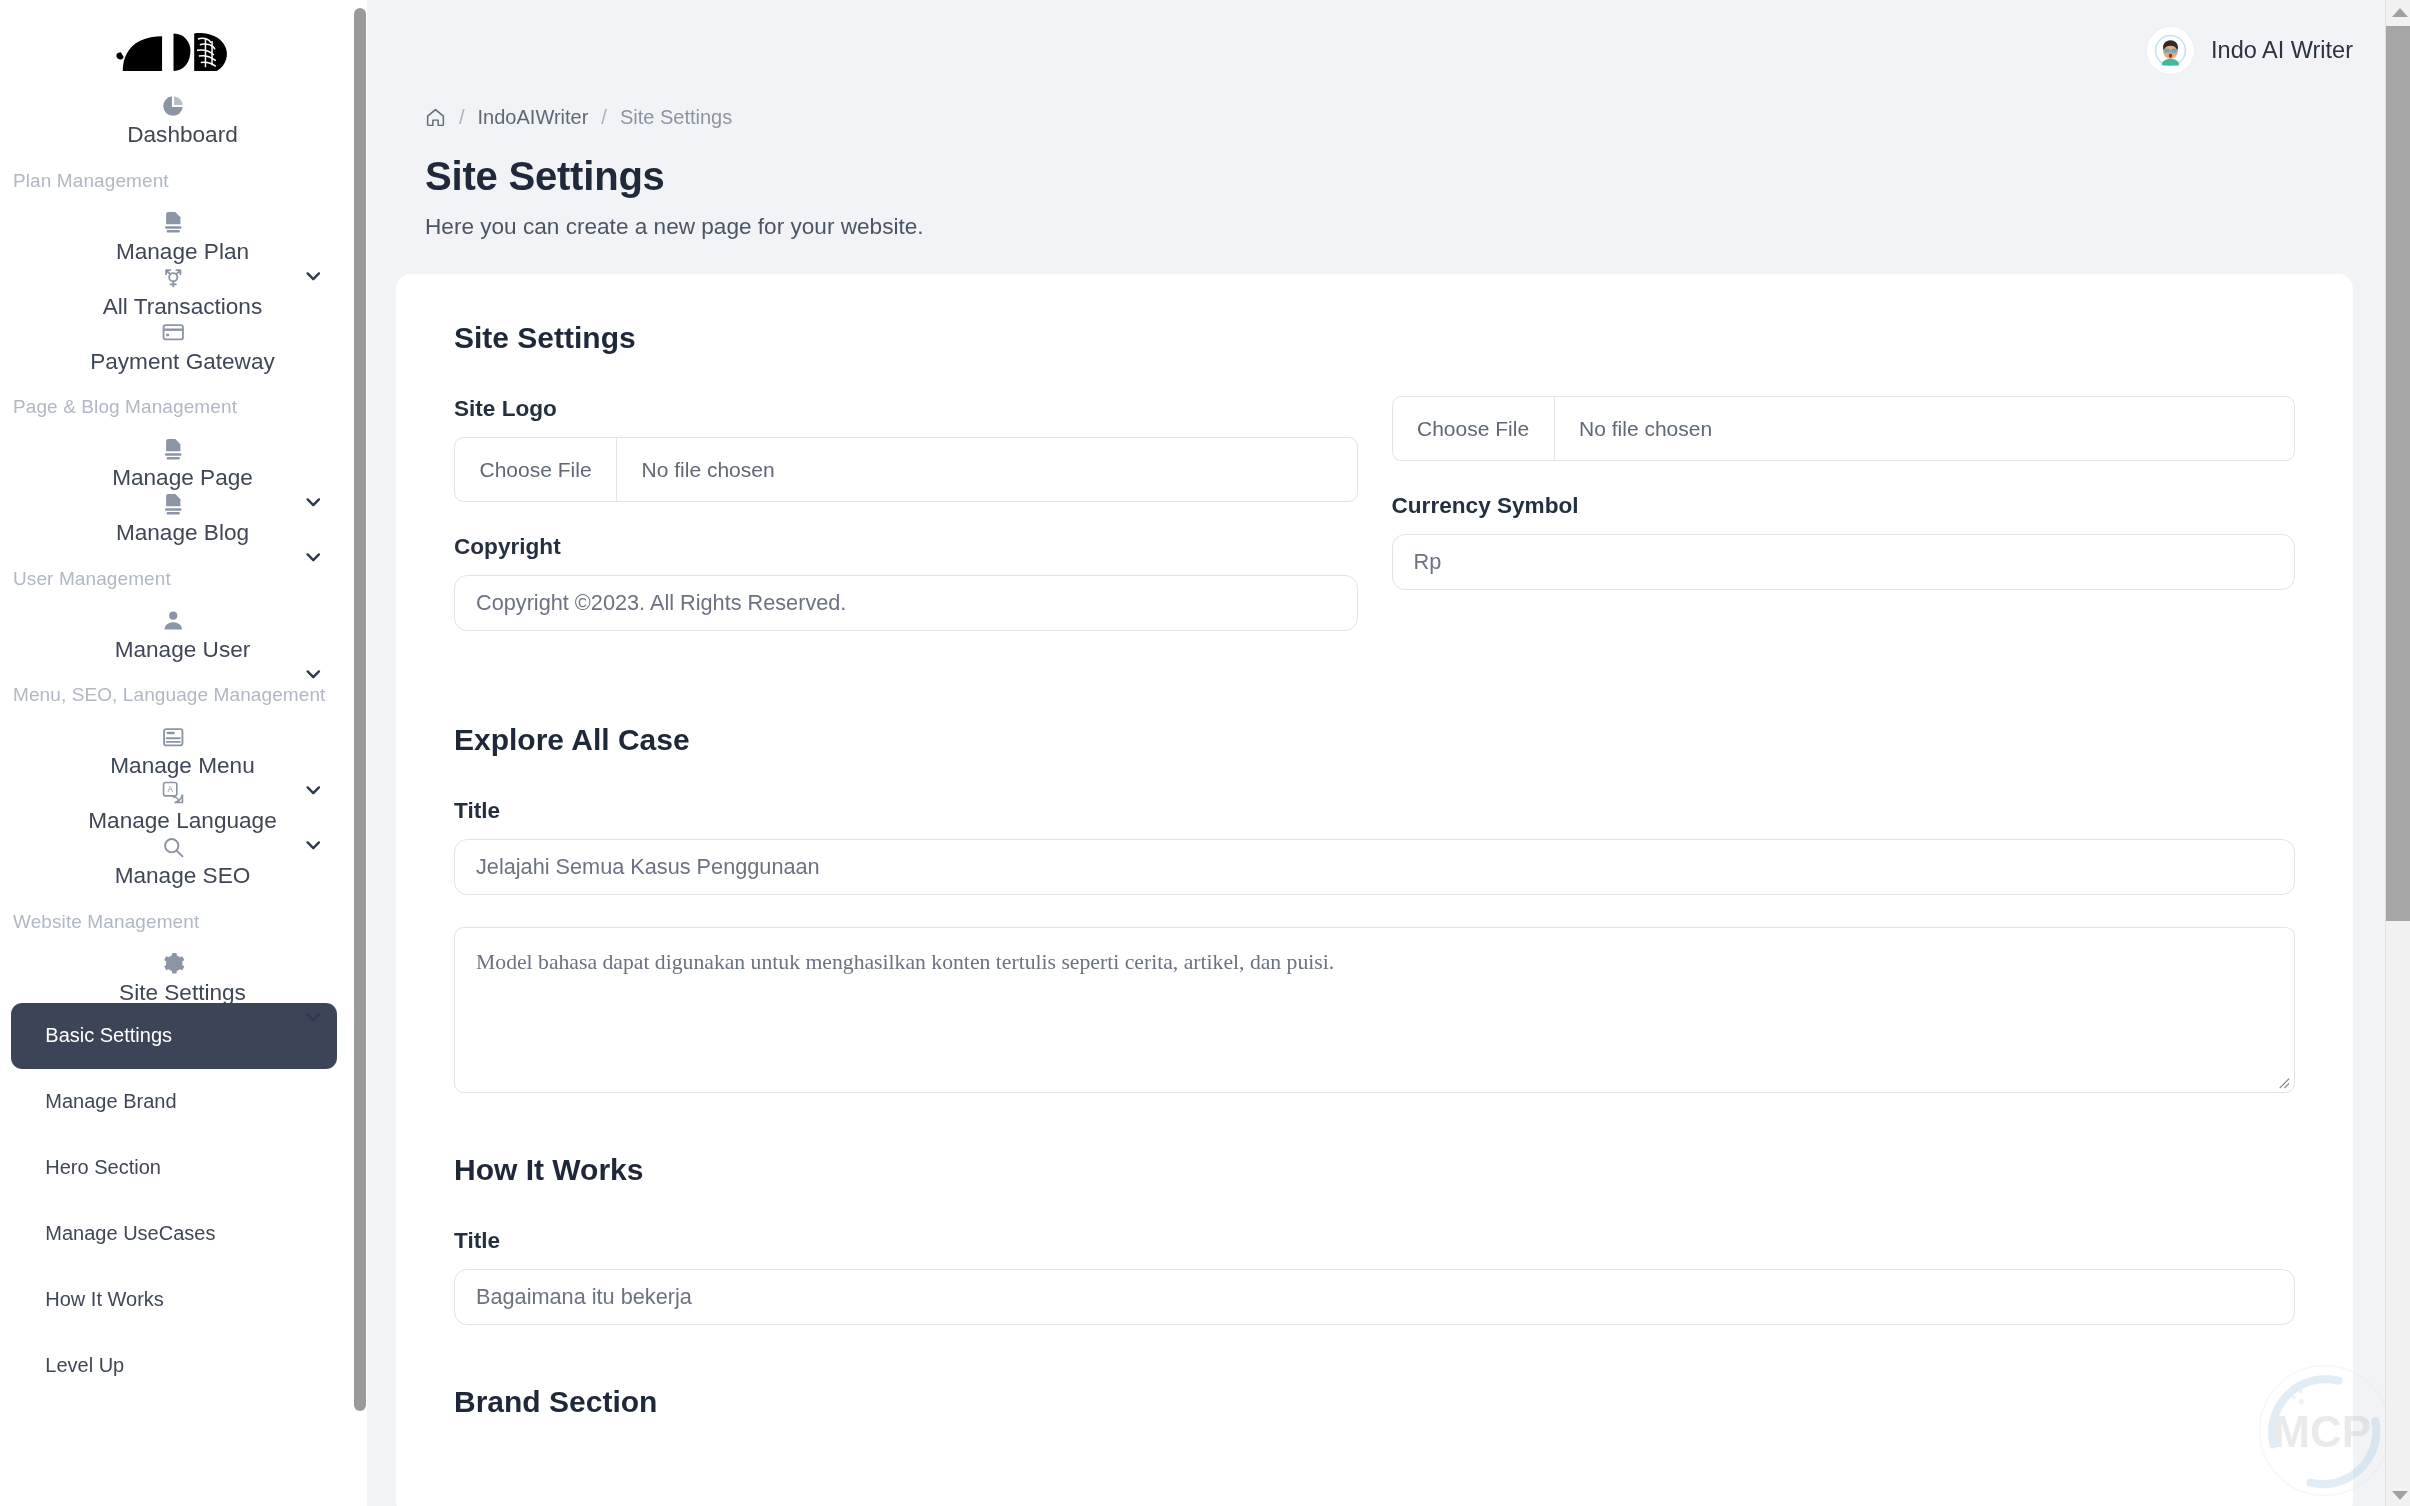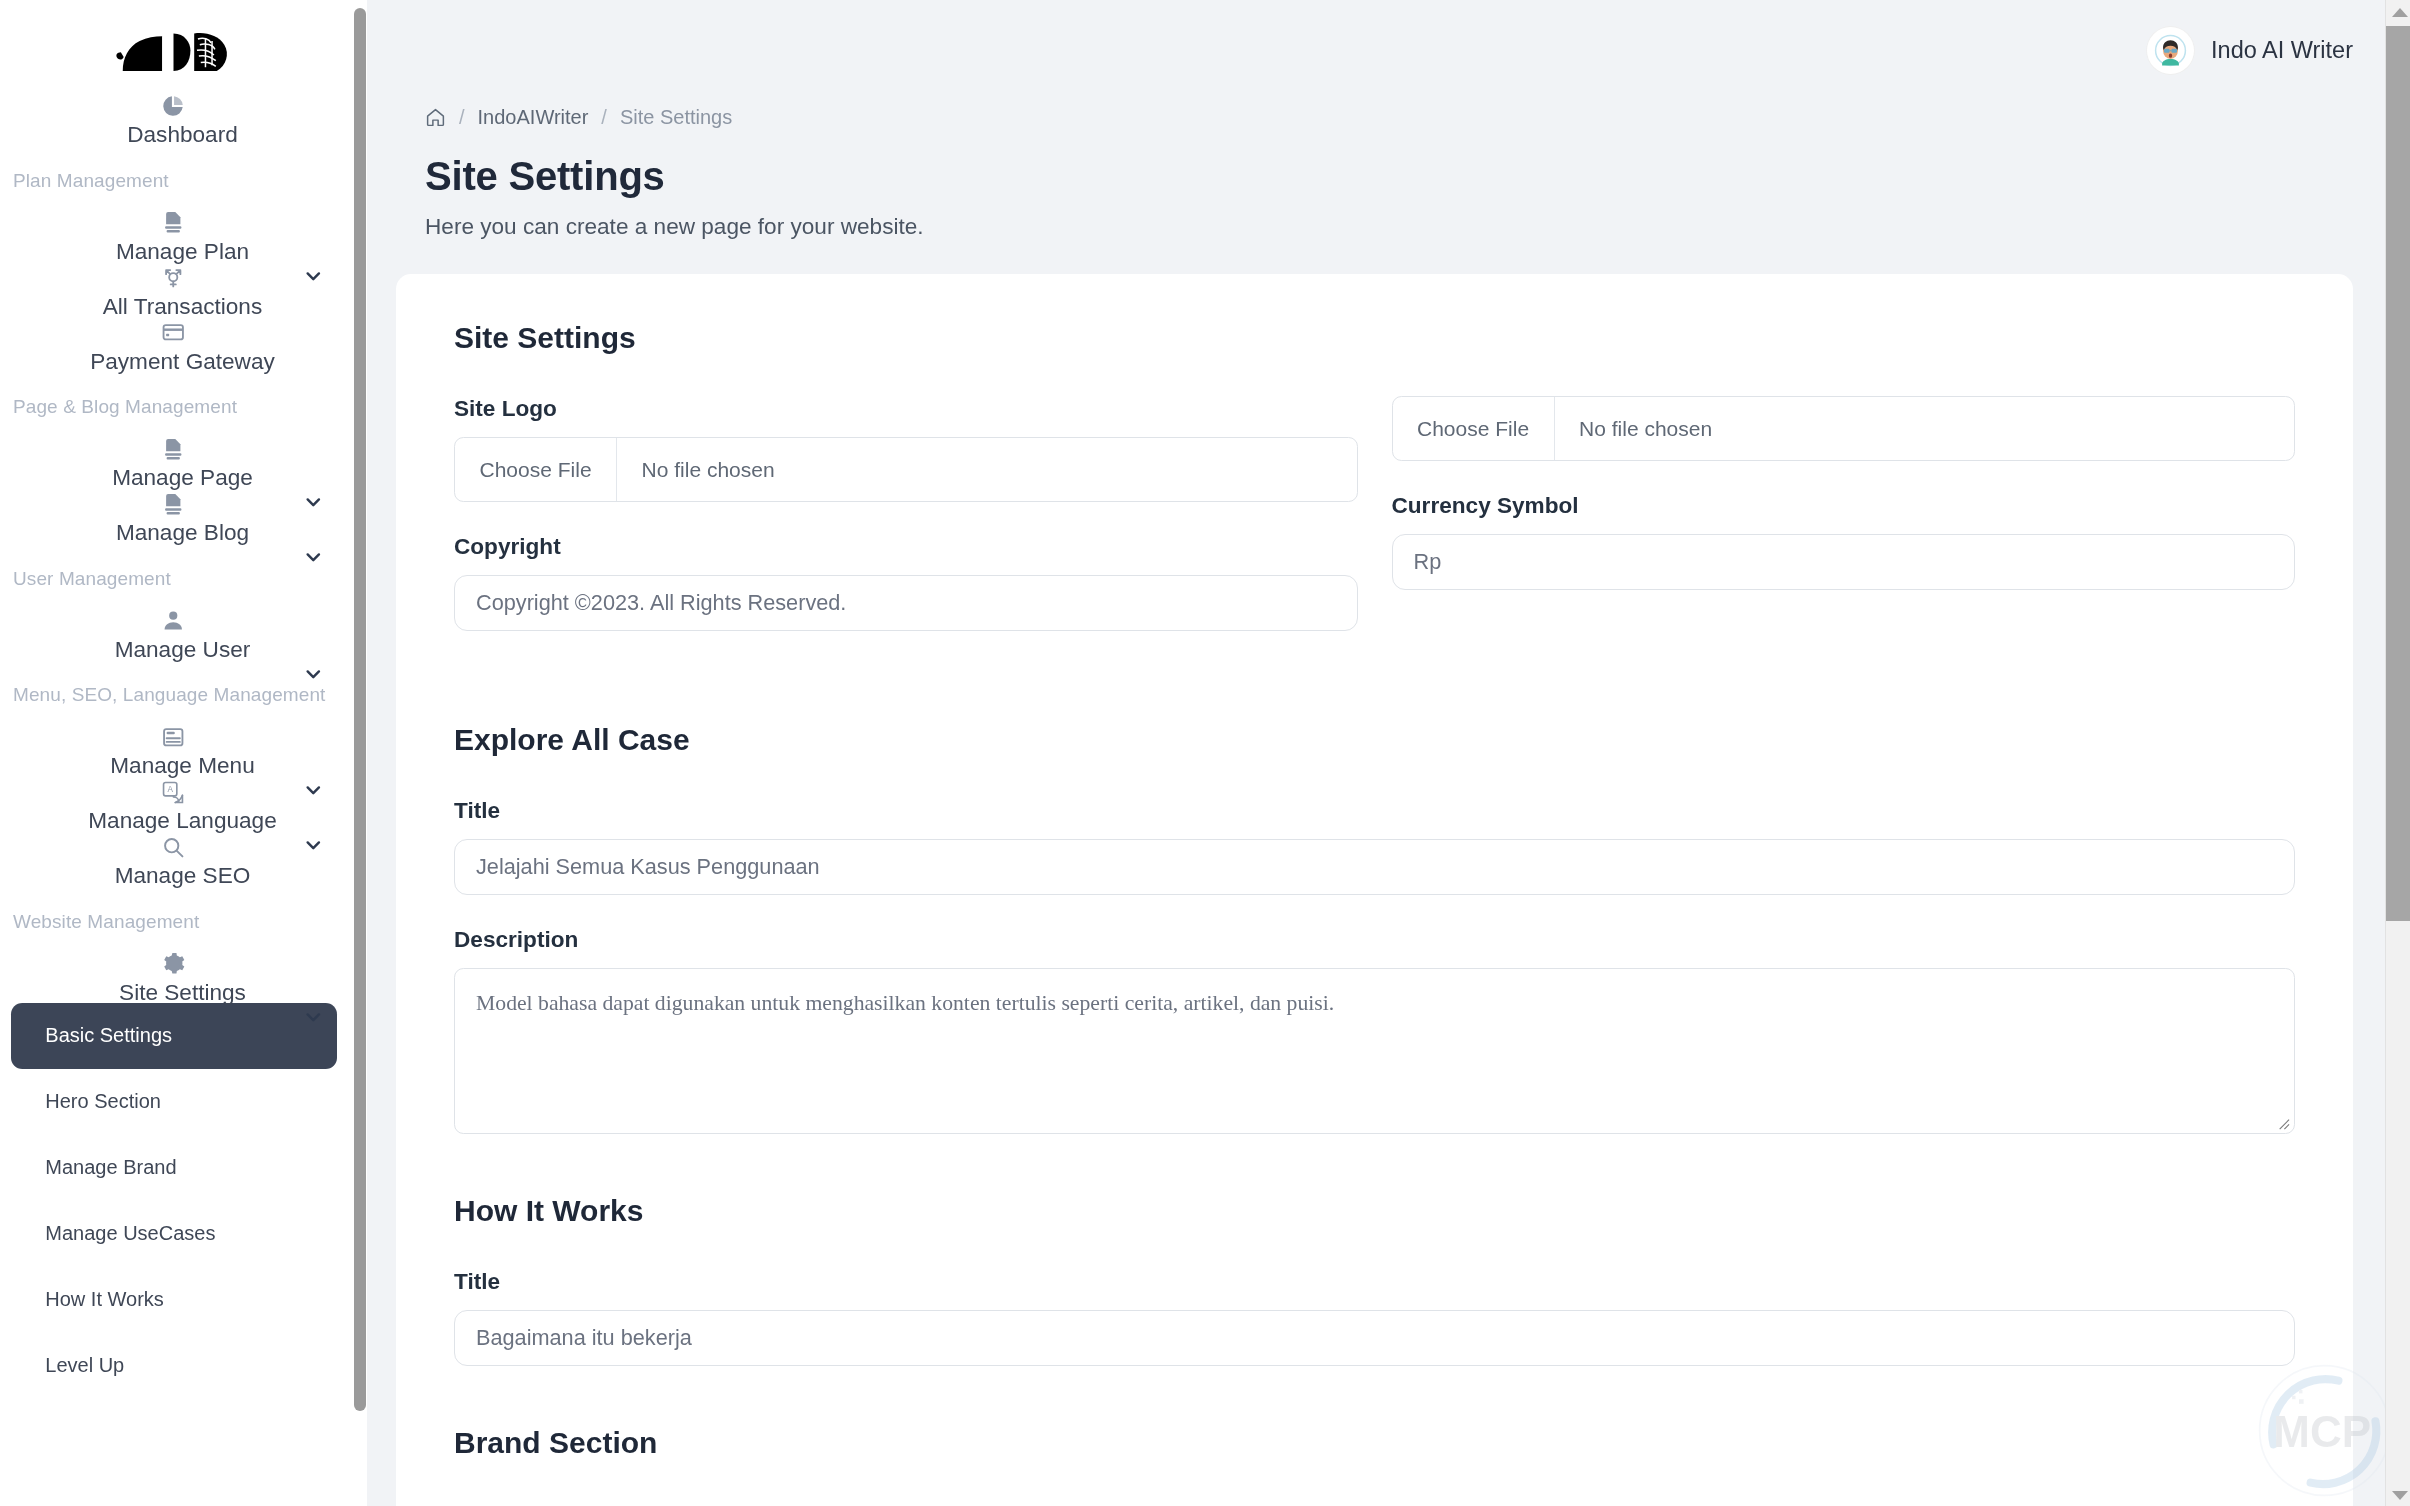--- a/index.html
+++ b/index.html
@@ -421,22 +421,22 @@
         </span>
         <span class="nav-label">Site Settings</span>
         <span class="chevron">
           <svg width="22.6" height="22.6" viewBox="0 0 24 24" fill="none" stroke="currentColor" stroke-width="2.6" stroke-linecap="round" stroke-linejoin="round">
               <polyline points="6 9 12 15 18 9"></polyline>
             </svg>
         </span>
       </div>
 
       <div class="nav-sub active">Basic Settings</div>
+      <div class="nav-sub">Manage Brand</div>
       <div class="nav-sub">Hero Section</div>
-      <div class="nav-sub">Manage Brand</div>
       <div class="nav-sub">Manage UseCases</div>
       <div class="nav-sub">How It Works</div>
       <div class="nav-sub">Level Up</div>
 
     </div>
     <div class="sidebar-scrollbar"></div>
   </aside>
 
   <main class="main">
 
@@ -507,21 +507,20 @@
       </div>
 
       <h3 class="section-title">Explore All Case</h3>
 
       <div class="wide-field">
         <label class="field-label">Title</label>
         <div class="input">Jelajahi Semua Kasus Penggunaan</div>
       </div>
 
       <div class="wide-field">
-        <label class="field-label">Description</label>
         <div class="textarea">
           <span>Model bahasa dapat digunakan untuk menghasilkan konten tertulis seperti cerita, artikel, dan puisi.</span>
           <svg class="resize-handle" viewBox="0 0 16 16">
             <path d="M15 5L5 15M15 10L10 15" stroke="currentColor" stroke-width="1.2"></path>
           </svg>
         </div>
       </div>
 
       <h3 class="section-title">How It Works</h3>
 

